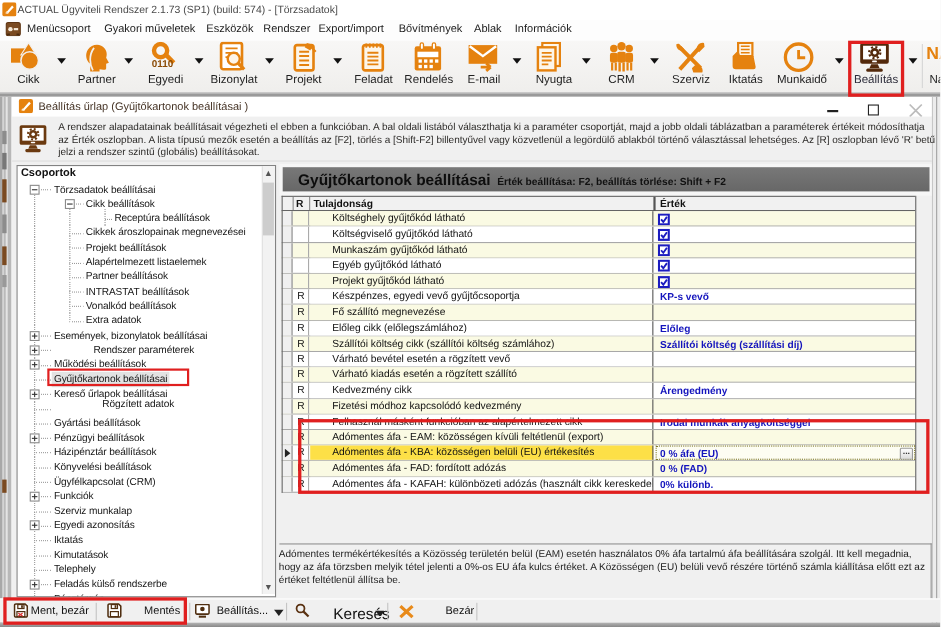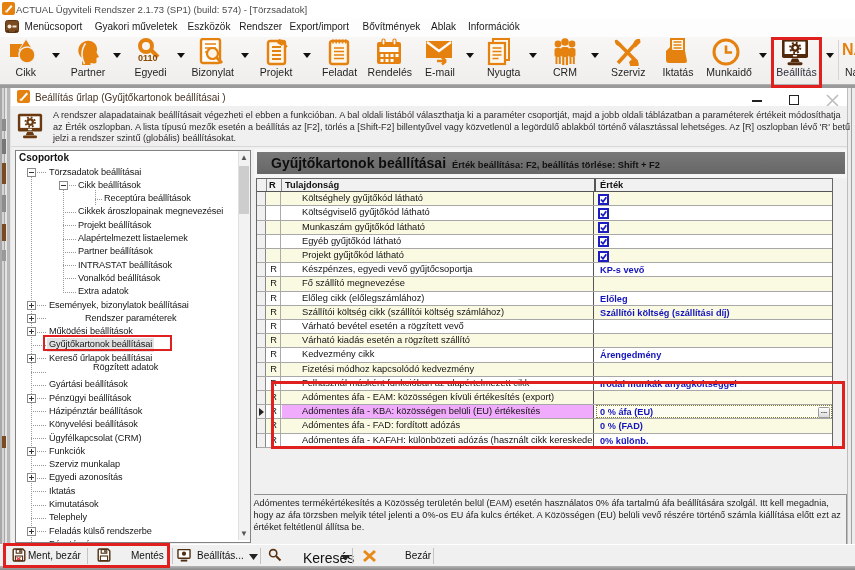--- a/index.html
+++ b/index.html
@@ -444,30 +444,30 @@
       <span class="sel"></span>
       <span class="rl">R</span>
       <span class="pr" style="background:#ffffff">Felhasznál másként funkcióban az alapértelmezett cikk</span>
       <span class="vl" style="">
         <span style="position:absolute;left:4px;top:1px">Irodai munkák anyagköltséggel</span>
       </span>
     </div>
     <div class="trow" style="top:391.0px;background:#fafae3">
       <span class="sel"></span>
       <span class="rl">R</span>
-      <span class="pr" style="background:#fafae3">Adómentes áfa - EAM: közösségen kívüli értékesítés (export)</span>
+      <span class="pr" style="background:#fafae3">Adómentes áfa - EAM: közösségen kívüli feltétlenül (export)</span>
     </div>
     <div class="trow" style="top:405.2px;background:#ffffff">
       <span class="sel">
         <svg style="position:absolute;left:1.5px;top:3px" width="7" height="8">
           <path d="M1 0 L6 4 L1 8 Z" fill="#222"></path>
         </svg>
       </span>
       <span class="rl">R</span>
-      <span class="pr" style="background:#f0abfc">Adómentes áfa - KBA: közösségen belüli (EU) értékesítés</span>
+      <span class="pr" style="background:#fde047">Adómentes áfa - KBA: közösségen belüli (EU) értékesítés</span>
       <span class="vl" style="background:#fdfdf2;outline:1px dotted #807b2a;outline-offset:-1px;margin-left:27px;">
         <span style="position:absolute;left:4px;top:1px">0 % áfa (EU)</span>
         <span style="position:absolute;right:2px;top:1.5px;width:12px;height:11px;background:linear-gradient(#fdfdfd,#dcdcdc);border:1px solid #9a9a9a;border-radius:1.5px;font-size:8px;line-height:6px;text-align:center;color:#333">...</span>
       </span>
     </div>
     <div class="trow" style="top:419.4px;background:#fafae3">
       <span class="sel"></span>
       <span class="rl">R</span>
       <span class="pr" style="background:#fafae3">Adómentes áfa - FAD: fordított adózás</span>
       <span class="vl" style="">

